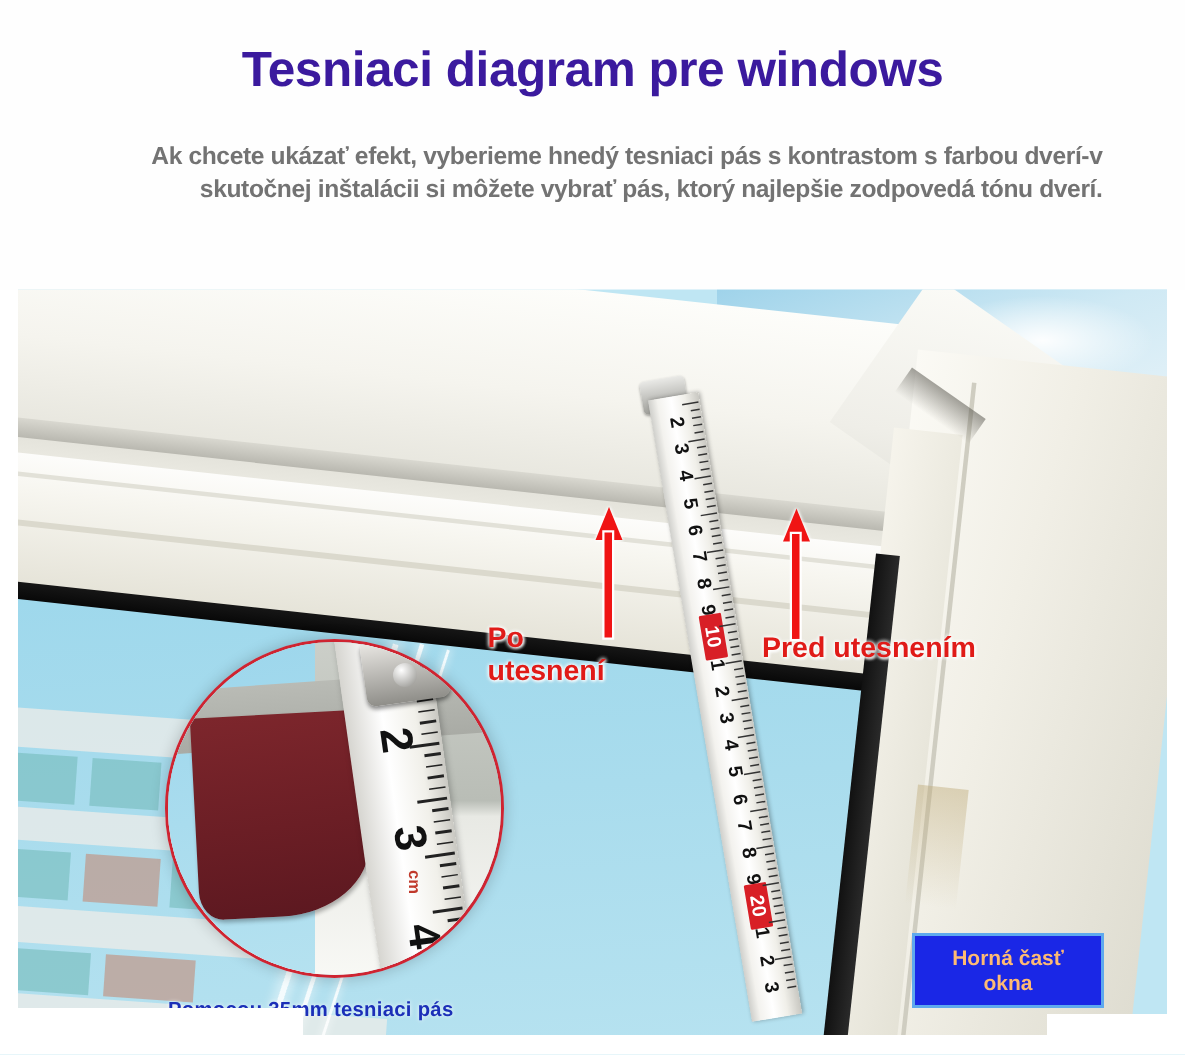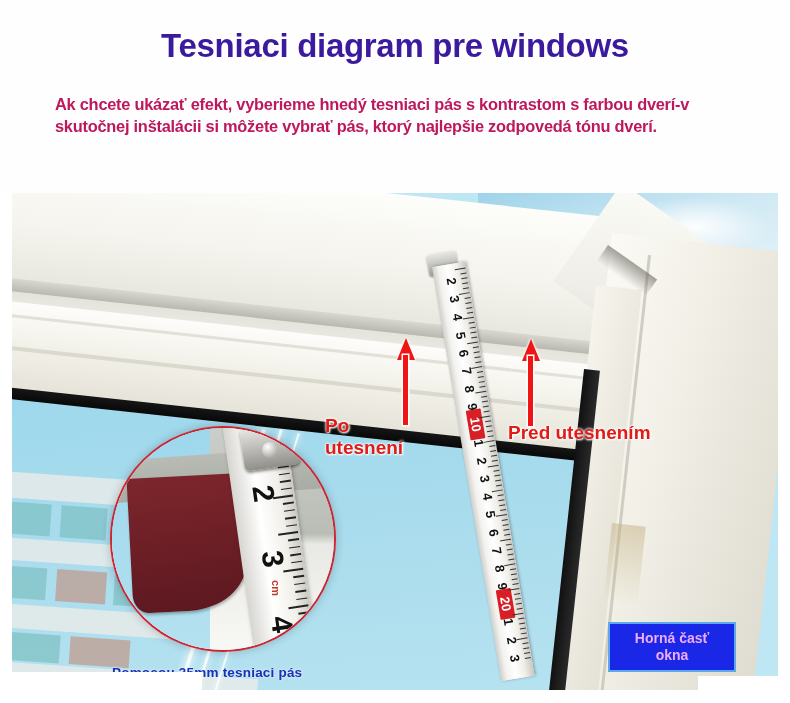--- a/index.html
+++ b/index.html
@@ -11,22 +11,22 @@
   #page{position:relative;width:790px;height:703px;background:#fff;}
 
   
   .header{position:absolute;left:0;top:0;width:790px;height:193px;background:#fefefe;}
   .title{
     position:absolute;left:0;top:27px;width:790px;text-align:center;
     font-size:33px;font-weight:bold;color:#3b1a9e;letter-spacing:-0.3px;
     white-space:nowrap;
   }
   .subtitle{
-    position:absolute;left:55px;top:94px;width:680px;text-align:left;
-    font-size:16.4px;font-weight:bold;color:#be185d;line-height:1.33;
+    position:absolute;left:55px;top:94px;width:680px;text-align:right;
+    font-size:16.4px;font-weight:bold;color:#737373;line-height:1.33;
     letter-spacing:-0.25px;
   }
 
   
   .photo{
     position:absolute;left:12px;top:193px;width:766px;height:497px;
     overflow:hidden;background:#bfe6f3;
   }
 
   
@@ -220,21 +220,21 @@
     white-space:nowrap;letter-spacing:-.2px;
   }
   .lbl-blue-small{
     position:absolute;color:#1b2fb8;font-weight:bold;font-size:13.5px;
     text-shadow:0 0 3px rgba(255,255,255,.8);white-space:nowrap;letter-spacing:.2px;
   }
   .badge{
     position:absolute;left:608px;top:622px;width:124px;height:46px;
     background:#1a27e6;border:2px solid #5ea9ee;
     display:flex;align-items:center;justify-content:center;text-align:center;
-    color:#f0abfc;font-weight:bold;font-size:14px;line-height:1.25;white-space:pre-line;
+    color:#fdba74;font-weight:bold;font-size:14px;line-height:1.25;white-space:pre-line;
   }
 
   
   .bleed-bl{position:absolute;left:0;bottom:0;width:190px;height:18px;background:#fff;}
   .bleed-br{position:absolute;right:0;bottom:0;width:80px;height:14px;background:#fff;}
 </style>
 </head>
 <body>
 
 <div id="page">

